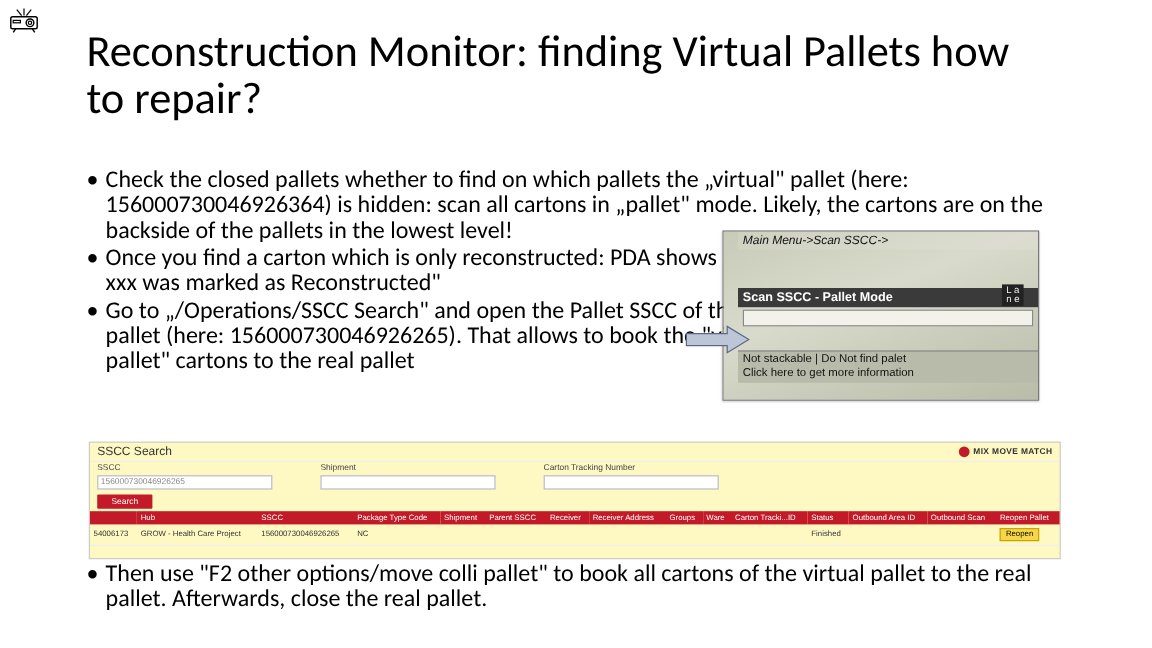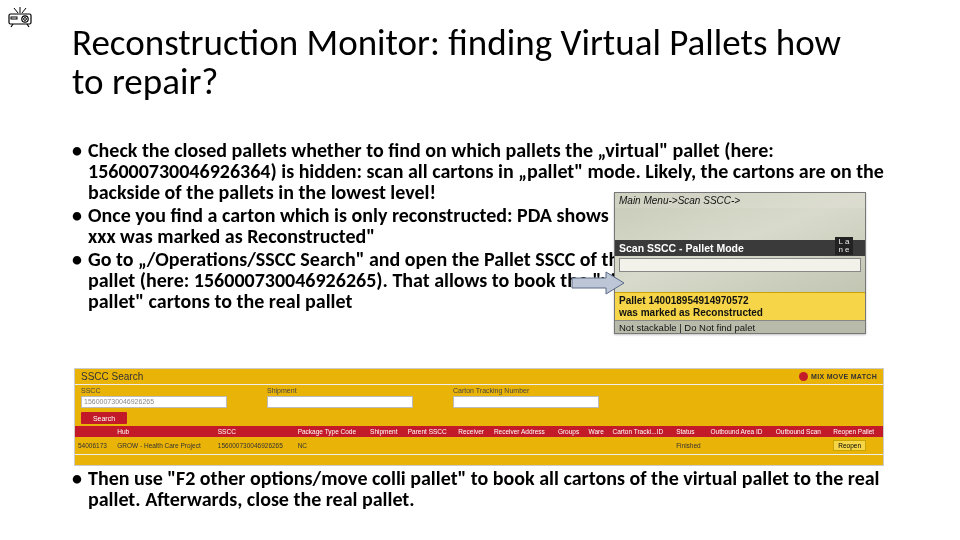--- a/index.html
+++ b/index.html
@@ -35,21 +35,20 @@
     line-height: 1.05;
     font-weight: 400;
   }
   .body {
     position: absolute;
     top: 140px;
     left: 72px;
     right: 24px;
     font-size: 20px;
     line-height: 1.05;
-    font-weight: bold;
   }
   .bullet {
     position: relative;
     padding-left: 16px;
     margin-bottom: 2px;
   }
   .bullet::before {
     content: "•";
     position: absolute;
     left: 0;
@@ -68,20 +67,21 @@
     right: 18px;
     width: 250px;
     height: 140px;
     background: linear-gradient(160deg, #c9cbb9 0%, #d8dacb 40%, #b9bca8 100%);
     border: 1px solid #777;
     box-shadow: 0 1px 2px rgba(0,0,0,0.25);
     font-family: Tahoma, Arial, sans-serif;
     font-size: 10px;
     color: #111;
     overflow: hidden;
+    padding-left: 12px;
   }
   .pda .crumb {
     padding: 2px 4px;
     background: rgba(255,255,255,0.1);
     font-style: italic;
     font-size: 10px;
   }
   .pda .bar {
     background: #3a3a3a;
     color: #fff;
@@ -133,21 +133,21 @@
   }
   .arrow svg { width: 100%; height: 100%; }
 
   
   .sscc {
     position: absolute;
     top: 368px;
     left: 74px;
     width: 808px;
     height: 96px;
-    background: #eab308;
+    background: #fef9c3;
     border: 1px solid #ccc;
     font-family: Arial, sans-serif;
     font-size: 8px;
     color: #222;
   }
   .sscc .titlebar {
     display: flex;
     justify-content: space-between;
     align-items: center;
     padding: 2px 6px;
@@ -236,24 +236,20 @@
     <div class="bullet b2">Once you find a carton which is only reconstructed: PDA shows „Reopen xxx was marked as Reconstructed"</div>
     <div class="bullet b3">Go to „/Operations/SSCC Search" and open the Pallet SSCC of the real pallet (here: 156000730046926265). That allows to book the "virtual pallet" cartons to the real pallet</div>
   </div>
 
   <div class="pda">
     <div class="crumb">Main Menu-&gt;Scan SSCC-&gt;</div>
     <div class="bar">Scan SSCC - Pallet Mode</div>
     <div class="inputrow"></div>
     <div class="spacer"></div>
     <div class="side">L a n e</div>
-    <div class="yellow">
-      <div>Pallet 140018954914970572</div>
-      <div>was marked as Reconstructed</div>
-    </div>
     <div class="gray">
       <div>Not stackable | Do Not find palet</div>
       <div>Click here to get more information</div>
     </div>
   </div>
 
   <div class="arrow">
     <svg viewBox="0 0 56 30">
       <defs></defs>
       <polygon points="2,10 36,10 36,4 54,15 36,26 36,20 2,20" fill="#bcc6d6" stroke="#5a6a84" stroke-width="1"></polygon>

